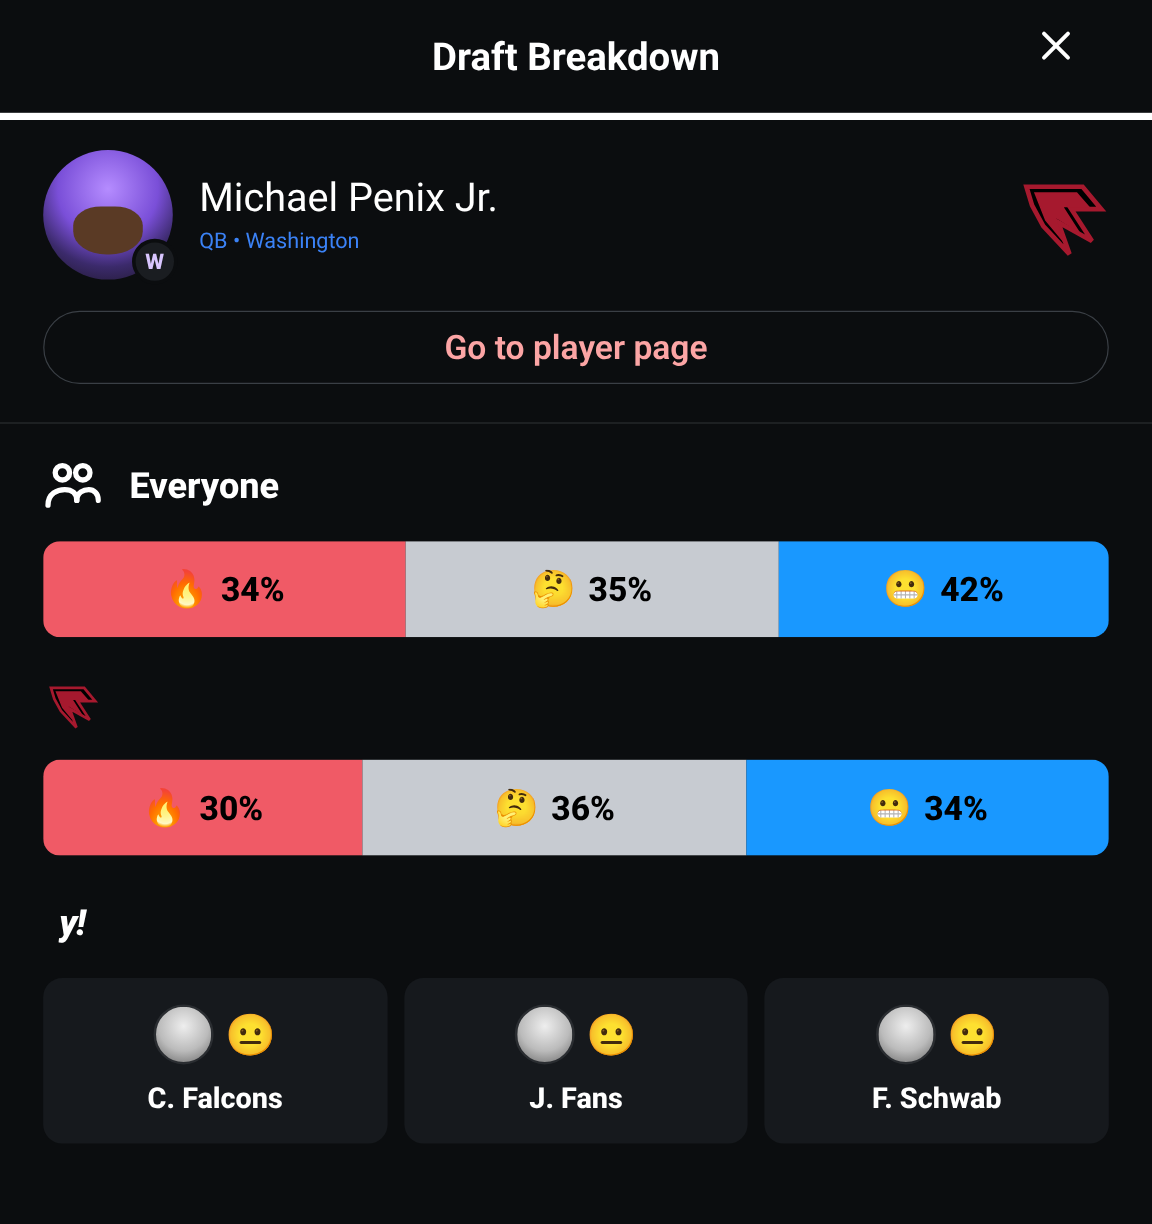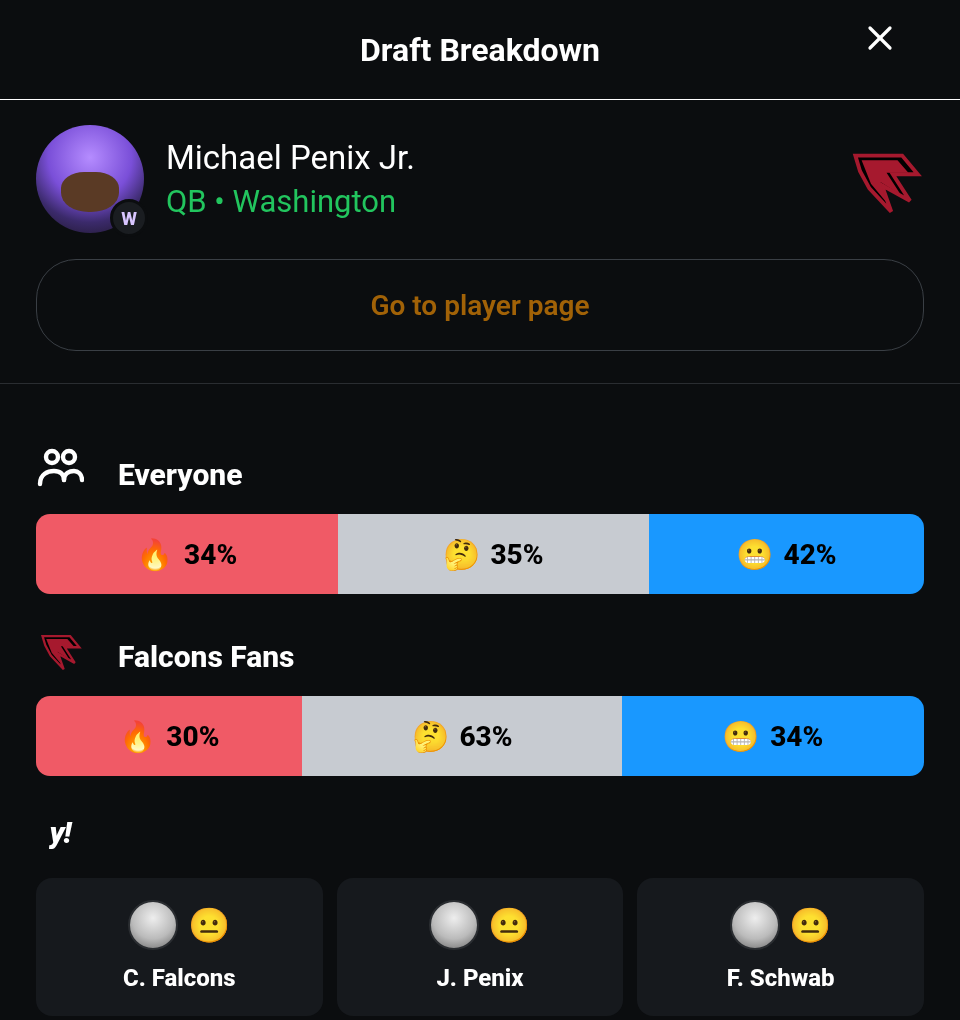--- a/index.html
+++ b/index.html
@@ -12,21 +12,21 @@
     overflow: hidden;
   }
 
   
   .header {
     position: relative;
     height: 100px;
     display: flex;
     align-items: center;
     justify-content: center;
-    border-bottom: 1px solid #ffffff;
+    border-bottom: 6px solid #ffffff;
   }
   .header-title {
     font-size: 32px;
     font-weight: 700;
     color: #ffffff;
   }
   .close-btn {
     position: absolute;
     right: 58px;
     top: 16px;
@@ -88,56 +88,55 @@
     border: 3px solid #0b0d0f;
   }
   .player-info { flex: 1; }
   .player-name {
     font-size: 33px;
     font-weight: 400;
     color: #fff;
   }
   .player-sub {
     margin-top: 6px;
-    font-size: 31px;
-    color: #22c55e;
+    font-size: 18px;
+    color: #3b82f6;
   }
   .team-logo-lg {
     width: 78px;
     height: 78px;
     display: flex;
     align-items: center;
     justify-content: center;
   }
   .player-page-btn {
     margin-top: 26px;
     width: 100%;
-    height: 92px;
+    height: 61px;
     border: 1px solid #3a3f45;
     border-radius: 40px;
     background: transparent;
-    color: #a16207;
+    color: #fca5a5;
     font-size: 28px;
     font-weight: 600;
     display: flex;
     align-items: center;
     justify-content: center;
     cursor: pointer;
   }
 
   
   .polls {
     padding: 28px 36px 0 36px;
   }
   .section-head {
     display: flex;
-    align-items: flex-end;
-    gap: 34px;
+    align-items: center;
+    gap: 24px;
     margin-bottom: 22px;
-    margin-top: 32px;
   }
   .section-head .label {
     font-size: 30px;
     font-weight: 800;
   }
   .head-icon {
     width: 48px;
     height: 48px;
     display: flex;
     align-items: center;
@@ -271,30 +270,29 @@
     </div>
   </div>
 
   <div class="section-head">
     <div class="head-icon team-logo-sm">
       <svg width="46" height="46" viewBox="0 0 100 100">
         <path d="M12 20 L72 20 L92 44 L60 44 L82 78 L46 58 L58 92 L30 62 L18 40 Z" fill="#000" stroke="#a6192e" stroke-width="5"></path>
         <path d="M20 26 L66 26 L80 42 L52 42 L70 70 L44 54 L52 80 L32 56 Z" fill="#a6192e"></path>
       </svg>
     </div>
-    <div class="label">Falcons Fans</div>
   </div>
   <div class="bar">
     <div class="seg seg-hot" style="width:30%">
       <span class="emo">🔥</span>
       <span>30%</span>
     </div>
     <div class="seg seg-mid" style="width:36%">
       <span class="emo">🤔</span>
-      <span>63%</span>
+      <span>36%</span>
     </div>
     <div class="seg seg-cold" style="width:34%">
       <span class="emo">😬</span>
       <span>34%</span>
     </div>
   </div>
 
   <div class="section-head">
     <div class="head-icon">
       <span class="yahoo-mark">y!</span>
@@ -306,21 +304,21 @@
         <div class="expert-avatar"></div>
         <div class="expert-emo">😐</div>
       </div>
       <div class="expert-name">C. Falcons</div>
     </div>
     <div class="expert-card">
       <div class="expert-top">
         <div class="expert-avatar"></div>
         <div class="expert-emo">😐</div>
       </div>
-      <div class="expert-name">J. Penix</div>
+      <div class="expert-name">J. Fans</div>
     </div>
     <div class="expert-card">
       <div class="expert-top">
         <div class="expert-avatar"></div>
         <div class="expert-emo">😐</div>
       </div>
       <div class="expert-name">F. Schwab</div>
     </div>
   </div>
 

